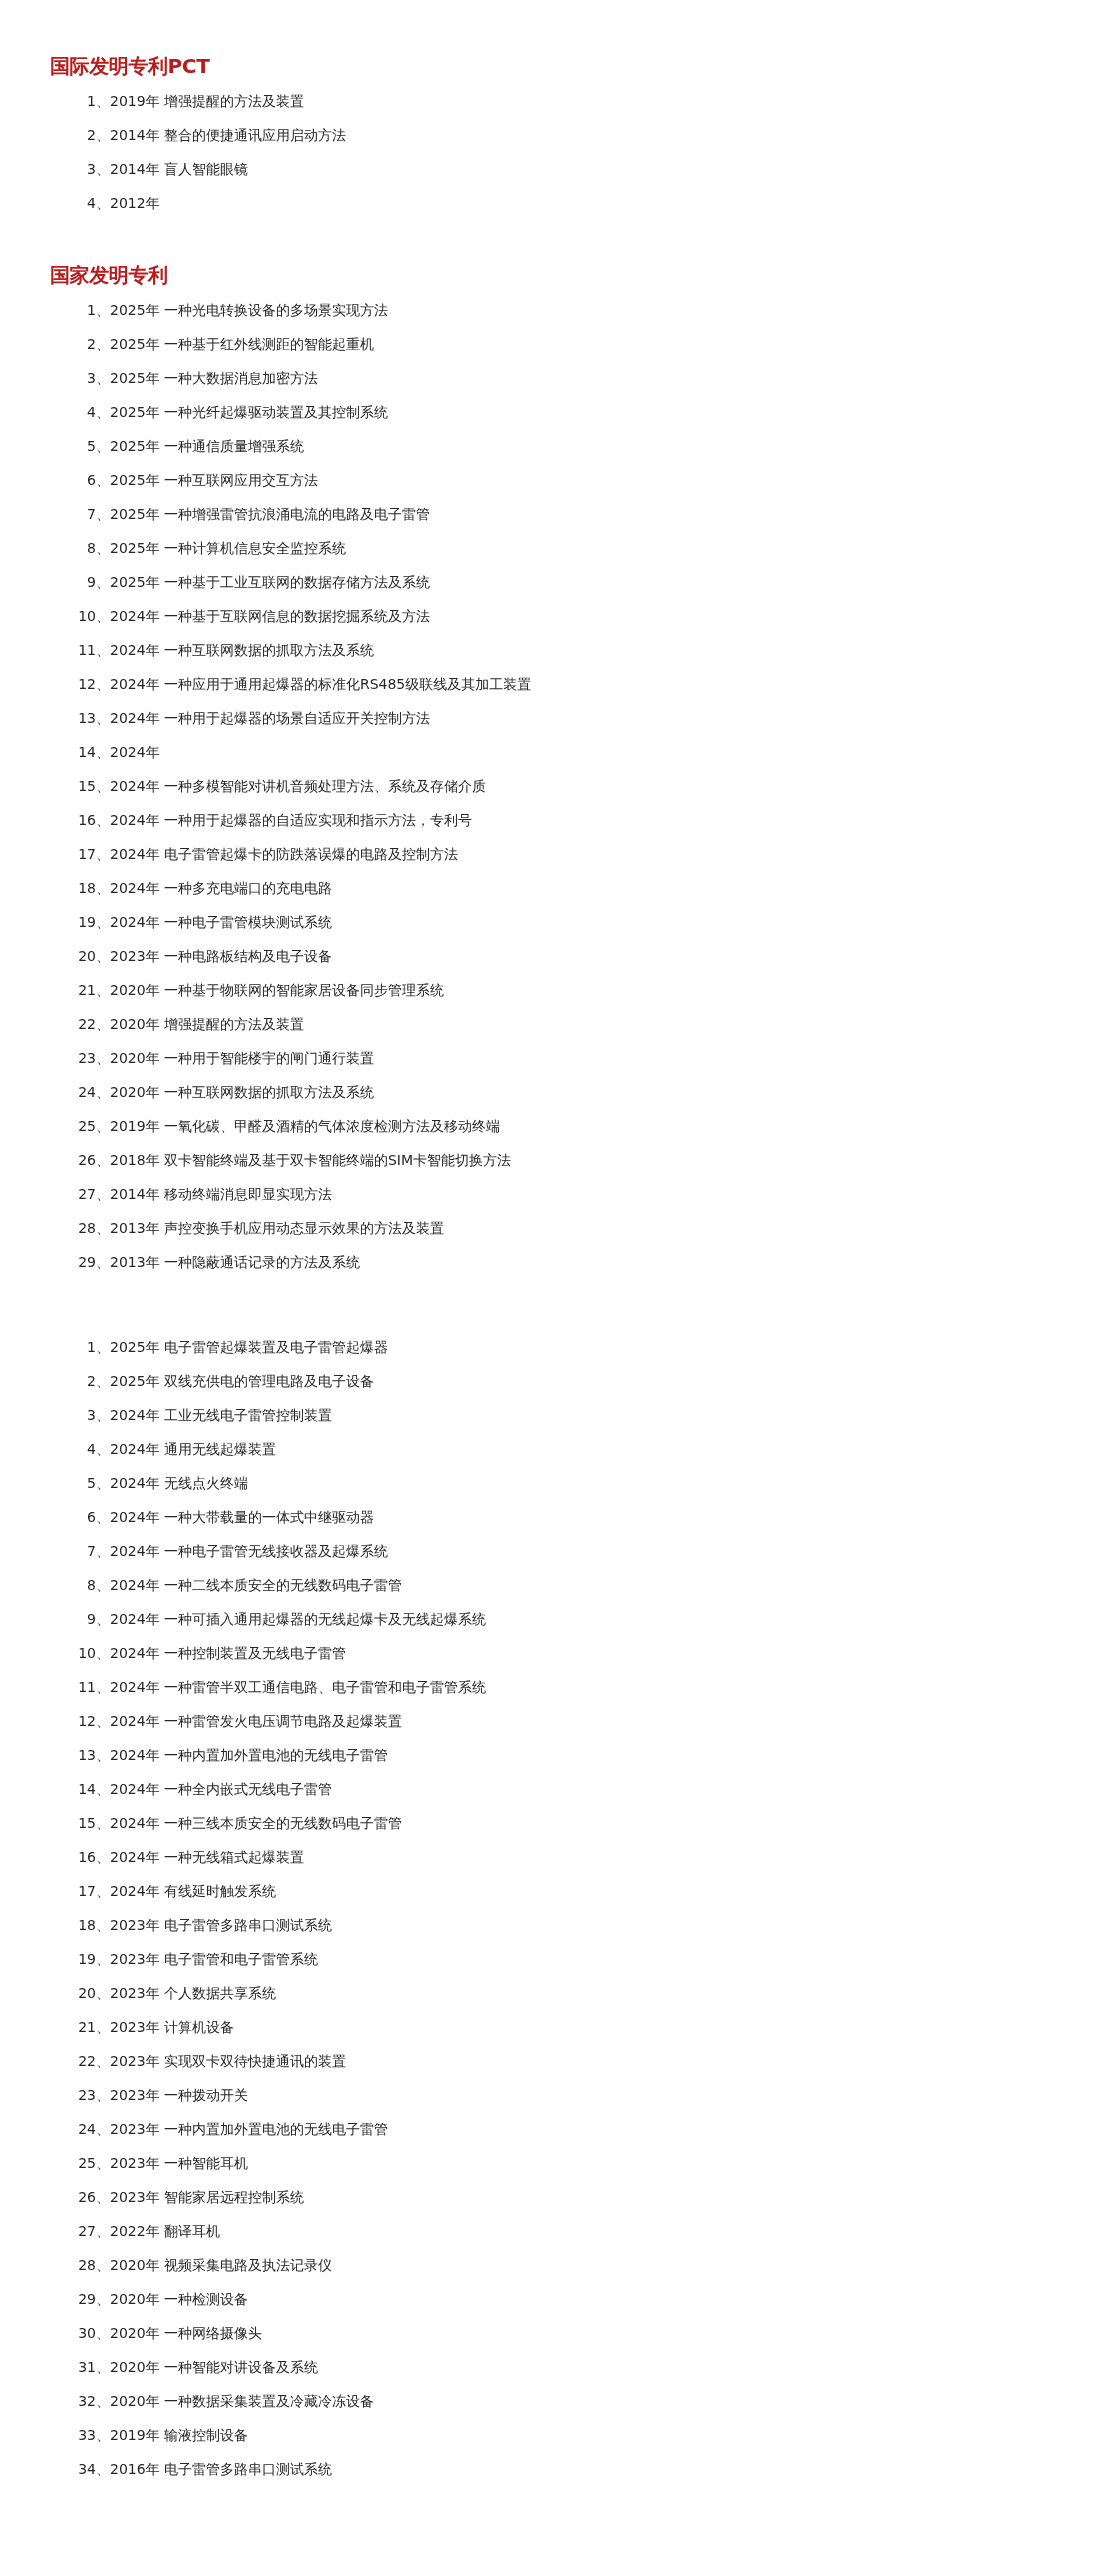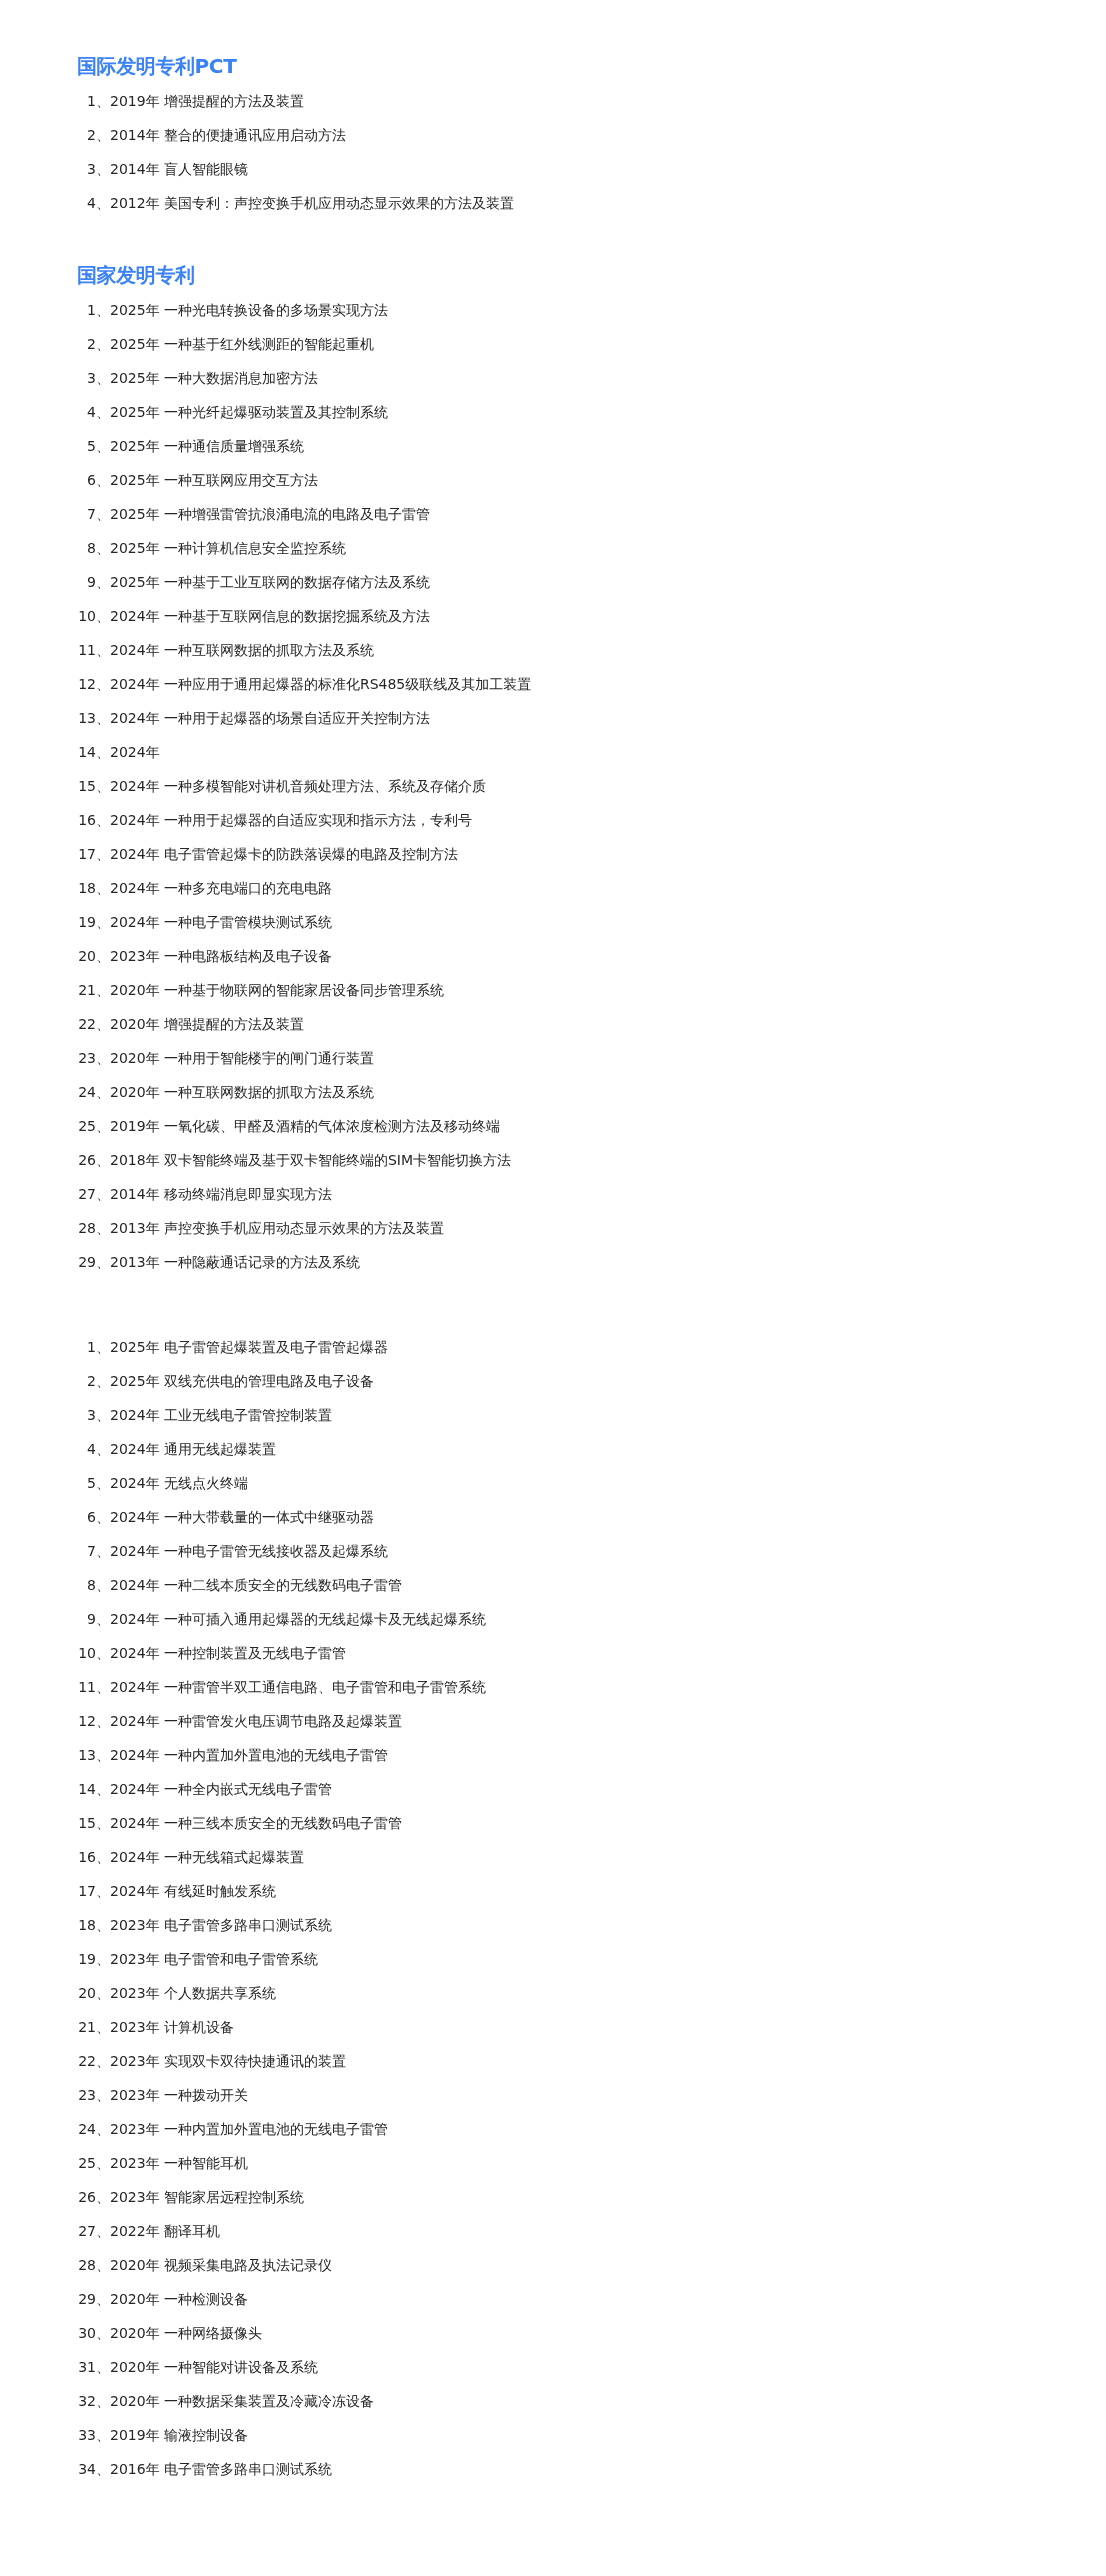--- a/index.html
+++ b/index.html
@@ -8,26 +8,26 @@
     height: 2576px;
     position: relative;
     font-family: "DejaVu Sans", "Liberation Sans", sans-serif;
     color: #262626;
     overflow: hidden;
   }
   .page { position: absolute; left: 0; top: 0; width: 1107px; }
   .section { position: relative; }
   .section-title {
     margin: 0;
-    padding-left: 77px;
+    padding-left: 50px;
     font-size: 20px;
     font-weight: bold;
     line-height: 35px;
     height: 35px;
-    color: #3b82f6;
+    color: #b91c1c;
     letter-spacing: -0.4px;
   }
   .list { list-style: none; margin: 0; padding: 0; }
   .item {
     height: 34px;
     line-height: 34px;
     font-size: 14px;
     white-space: nowrap;
     display: flex;
     align-items: center;
@@ -62,21 +62,20 @@
           <span class="title">整合的便捷通讯应用启动方法</span>
         </li>
         <li class="item">
           <span class="num"><span>3</span><span class="sep">、</span></span>
           <span class="year">2014年</span>
           <span class="title">盲人智能眼镜</span>
         </li>
         <li class="item">
           <span class="num"><span>4</span><span class="sep">、</span></span>
           <span class="year">2012年</span>
-          <span class="title">美国专利：声控变换手机应用动态显示效果的方法及装置</span>
         </li>
       </ul>
   </section>
 
   <section class="section" id="sec1" style="position:absolute;top:258px;left:0;width:1030px;">
     <h2 class="section-title">国家发明专利</h2>
     <ul class="list">
         <li class="item">
           <span class="num"><span>1</span><span class="sep">、</span></span>
           <span class="year">2025年</span>

